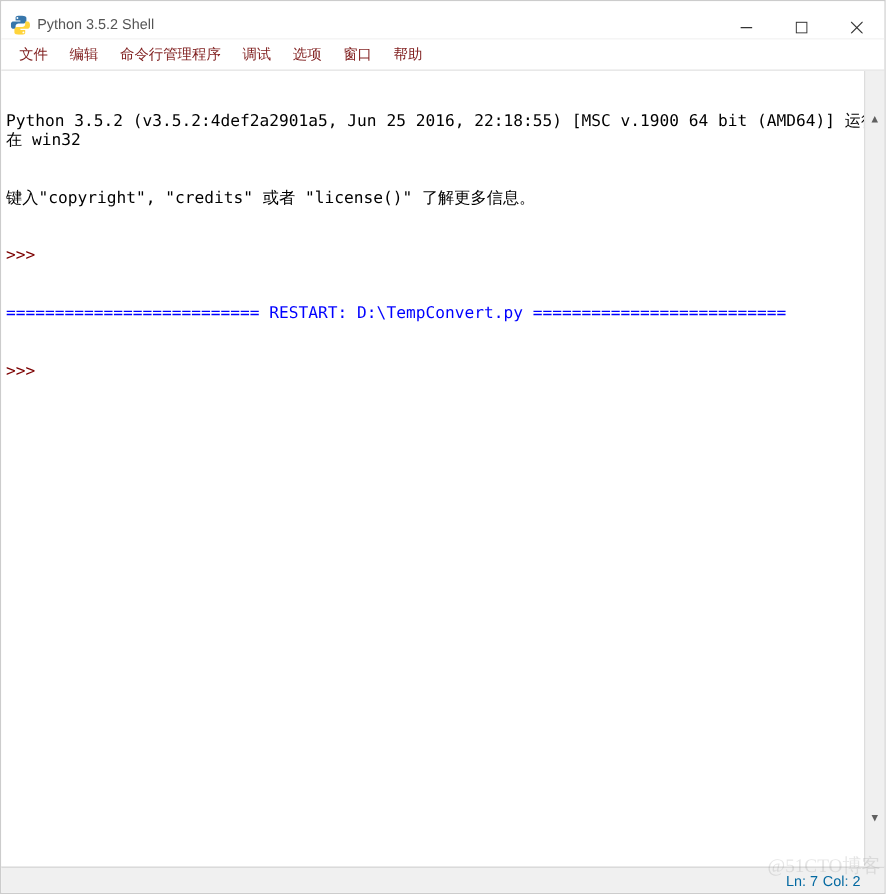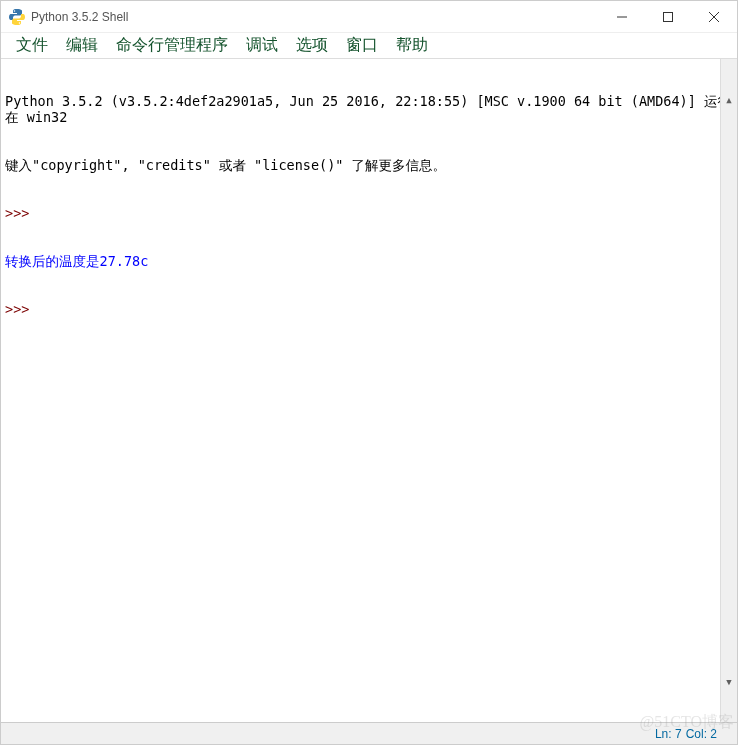--- a/index.html
+++ b/index.html
@@ -11,22 +11,22 @@
       font-family: "Microsoft YaHei", "Segoe UI", sans-serif;
       background: #fff;
       width: 738px;
       height: 745px;
       overflow: hidden;
       border: 1px solid #ccc;
     }
     .titlebar {
       height: 32px;
       display: flex;
-      align-items: center;
-      padding: 0 0 0 8px;
+      align-items: flex-start;
+      padding: 12px 0 0 8px;
       background: #fff;
       border-bottom: 1px solid #eee;
     }
     .titlebar-icon {
       width: 16px;
       height: 16px;
       margin-right: 6px;
       display: inline-flex;
       align-items: center;
       justify-content: center;
@@ -50,22 +50,22 @@
       font-size: 11px;
       cursor: pointer;
     }
     .menubar {
       height: 26px;
       display: flex;
       align-items: center;
       padding: 0 6px;
       background: #fff;
       border-bottom: 1px solid #ddd;
-      font-size: 16px;
-      color: #14532d;
+      font-size: 12px;
+      color: #7f1d1d;
     }
     .menu-item {
       padding: 4px 9px;
       cursor: pointer;
     }
     .console {
       font-family: "SimSun", "Consolas", monospace;
       font-size: 13.5px;
       line-height: 16px;
       padding: 2px 4px;
@@ -168,21 +168,21 @@
   <div class="menu-item">调试</div>
   <div class="menu-item">选项</div>
   <div class="menu-item">窗口</div>
   <div class="menu-item">帮助</div>
 </div>
 
 <div class="console">
   <span class="console-line black-text">Python 3.5.2 (v3.5.2:4def2a2901a5, Jun 25 2016, 22:18:55) [MSC v.1900 64 bit (AMD64)] 运行在 win32</span>
   <span class="console-line black-text">键入"copyright", "credits" 或者 "license()" 了解更多信息。</span>
   <span class="console-line"><span class="prompt">&gt;&gt;&gt; </span></span>
-  <span class="console-line blue-text">转换后的温度是27.78c</span>
+  <span class="console-line blue-text">========================== RESTART: D:\TempConvert.py ==========================</span>
   <span class="console-line"><span class="prompt">&gt;&gt;&gt; </span></span>
 
   <div class="scrollbar">
     <div class="scroll-arrow">▲</div>
     <div style="position:absolute;bottom:0;left:0;right:0;">
       <div class="scroll-arrow">▼</div>
     </div>
   </div>
 </div>
 

